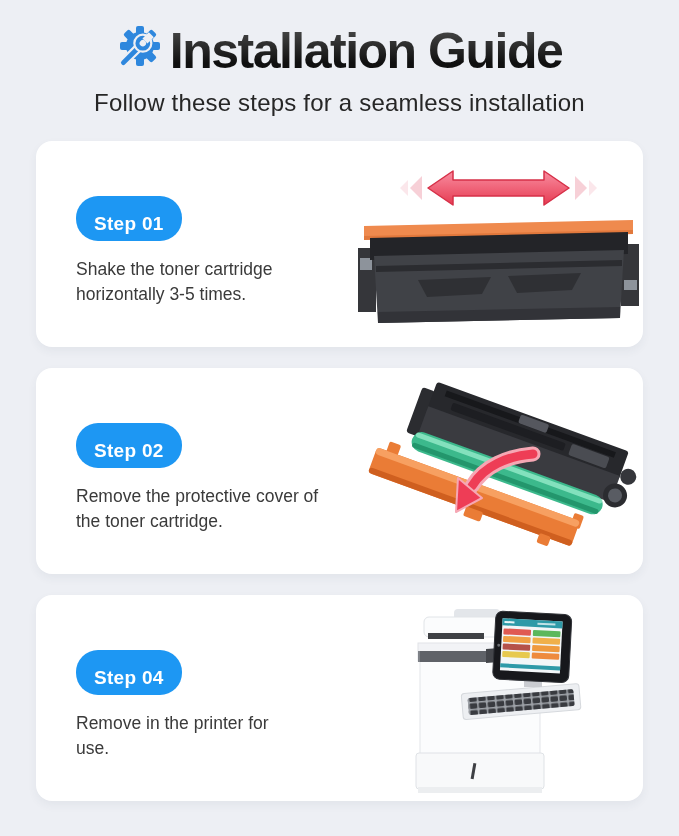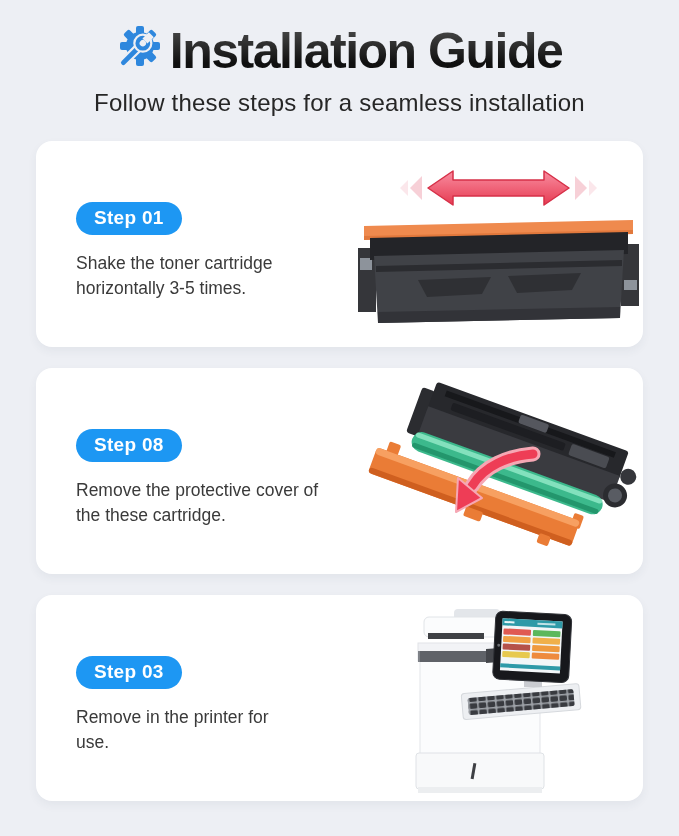--- a/index.html
+++ b/index.html
@@ -42,21 +42,21 @@
     display: flex; align-items: center;
     padding: 0 8px 0 40px;
     box-sizing: border-box;
   }
   .card-left { width: 262px; flex: 0 0 auto; padding-top: 14px; }
   .pill {
     display: inline-block;
     background: #1d97f3;
     color: #ffffff;
     font-size: 19px; font-weight: 700; letter-spacing: 0.3px;
-    padding: 5px 18px 6px;
+    padding: 17px 18px 6px;
     border-radius: 22px;
   }
   .desc {
     margin-top: 16px;
     font-size: 17.5px; line-height: 1.38; color: #3a3a3a;
     white-space: pre-line;
   }
   .card-right {
     flex: 1;
     display: flex; align-items: center; justify-content: center;
@@ -141,23 +141,23 @@
             <polygon points="62,122 135,119 126,136 71,139" fill="#2f3034"></polygon>
             <polygon points="152,118 225,115 216,132 161,135" fill="#2f3034"></polygon>
             <polygon points="22,154 264,149 264,160 22,165" fill="#323338"></polygon>
           </g>
         </svg>
       </div>
     </div>
 
     <div class="card">
       <div class="card-left">
-        <span class="pill">Step 08</span>
+        <span class="pill">Step 02</span>
         <div class="desc">Remove the protective cover of
-the these cartridge.</div>
+the toner cartridge.</div>
       </div>
       <div class="card-right">
         <svg class="shift-r2" width="290" height="186" viewBox="0 0 290 186" aria-hidden="true">
 
           <g transform="rotate(20 150 80)">
             <rect x="36" y="46" width="14" height="48" rx="3" fill="#2b2c30"></rect>
             <rect x="48" y="36" width="204" height="30" rx="3" fill="#27282c"></rect>
             <rect x="48" y="62" width="204" height="28" fill="#3a3b40"></rect>
             <rect x="60" y="41" width="180" height="6" fill="#17181b"></rect>
             <rect x="70" y="50" width="120" height="8" rx="2" fill="#1d1e22"></rect>
@@ -187,21 +187,21 @@
             <path d="M165,76 C140,78 116,88 104,108" fill="none" stroke="#f6a7b4" stroke-width="15" stroke-linecap="round"></path>
             <path d="M165,76 C140,78 116,88 104,108" fill="none" stroke="#ee3d56" stroke-width="9" stroke-linecap="round"></path>
             <polygon points="88,134 114,120 90,100" fill="#ee3d56" stroke="#f6a7b4" stroke-width="2" stroke-linejoin="round"></polygon>
           </g>
         </svg>
       </div>
     </div>
 
     <div class="card">
       <div class="card-left">
-        <span class="pill">Step 03</span>
+        <span class="pill">Step 04</span>
         <div class="desc">Remove in the printer for
 use.</div>
       </div>
       <div class="card-right">
         <svg class="shift-r3" width="178" height="196" viewBox="0 0 178 196" aria-hidden="true">
           <defs>
             <pattern id="kb" width="9" height="7" patternUnits="userSpaceOnUse">
               <rect x="0.5" y="0.5" width="7.5" height="5.5" rx="1.2" fill="#393b40"></rect>
             </pattern>
           </defs>

